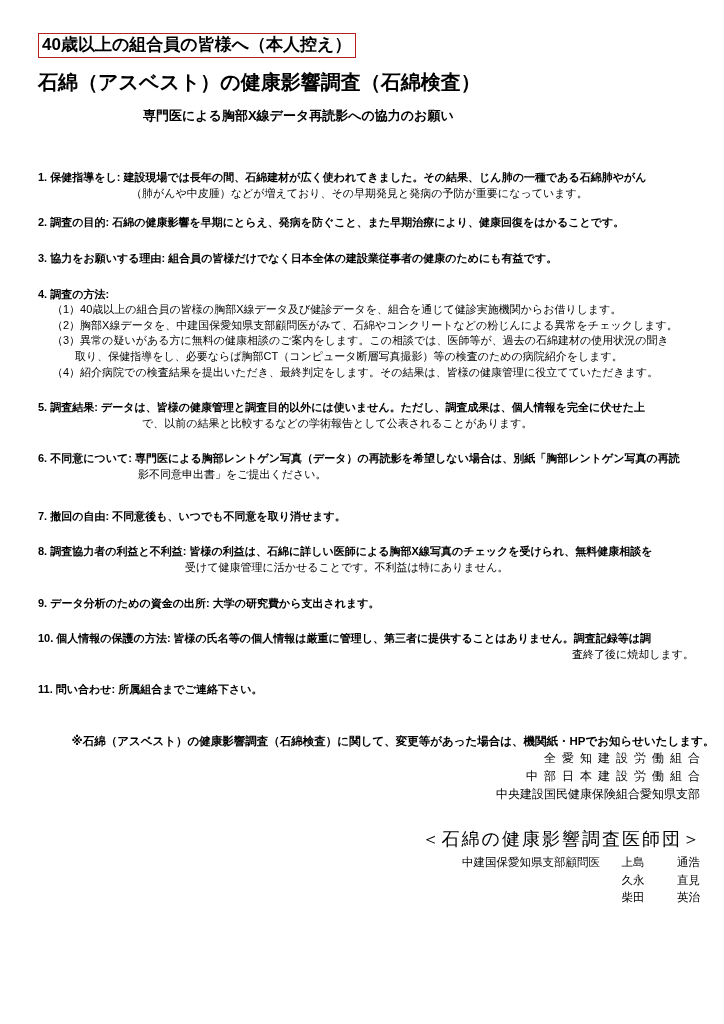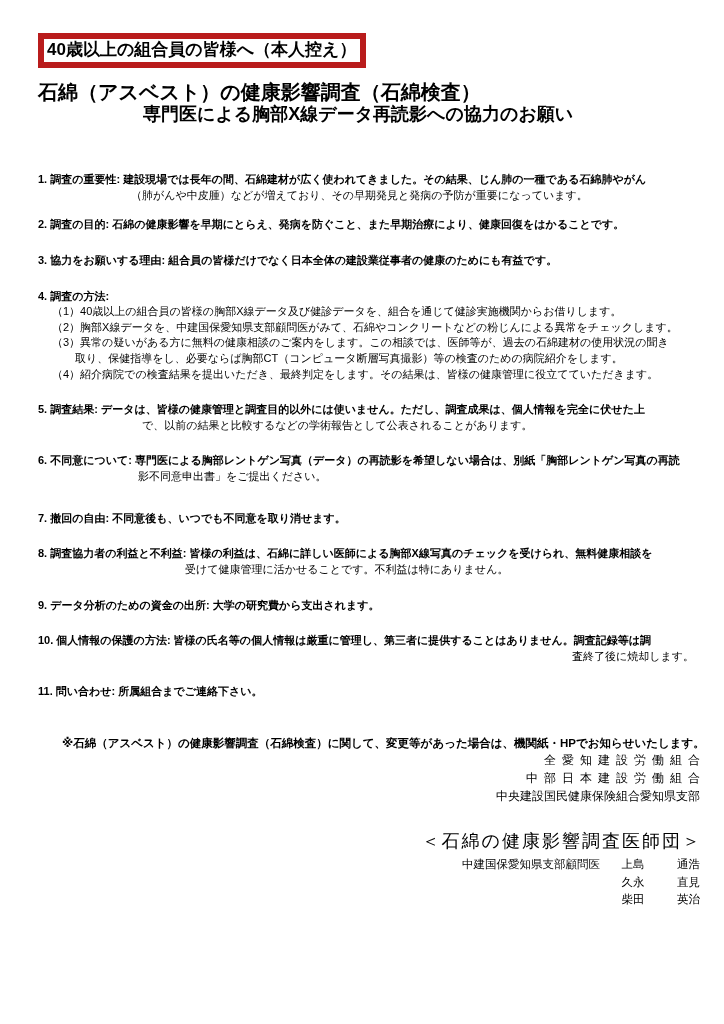--- a/index.html
+++ b/index.html
@@ -23,38 +23,39 @@
     padding: 0;
     overflow: hidden;
   }
 
   
   .header {
     padding: 33px 0 0 38px;
   }
   .title-boxed {
     display: inline-block;
-    border: 6px solid #b91c1c;
+    border: 1px solid #b91c1c;
     padding: 1px 3px 2px 3px;
     font-size: 17px;
     font-weight: bold;
     line-height: 1.15;
     letter-spacing: 0px;
     white-space: nowrap;
   }
   .subtitle-1 {
     margin-top: 12px;
     font-size: 20px;
     font-weight: bold;
     line-height: 1.2;
     white-space: nowrap;
   }
   .subtitle-2 {
+    margin-top: 14px;
     margin-left: 105px;
-    font-size: 18px;
+    font-size: 13px;
     font-weight: bold;
     line-height: 1.2;
     white-space: nowrap;
   }
 
   
   .body-list {
     margin: 47px 0 0 0;
     padding: 0 30px 0 38px;
   }
@@ -95,20 +96,21 @@
   .gap-sm { margin-bottom: 20px; }
   .gap-md { margin-bottom: 26px; }
 
   
   .notice {
     margin: 36px 0 0 0;
     padding-left: 62px;
     font-size: 11.5px;
     font-weight: bold;
     white-space: nowrap;
+    text-align: center;
   }
 
   
   .signature {
     padding-right: 24px;
     text-align: right;
   }
   .org-line {
     font-size: 12px;
     line-height: 1.5;
@@ -160,21 +162,21 @@
     <div class="title-boxed">40歳以上の組合員の皆様へ（本人控え）</div>
     <div class="subtitle-1">石綿（アスベスト）の健康影響調査（石綿検査）</div>
     <div class="subtitle-2">専門医による胸部X線データ再読影への協力のお願い</div>
   </div>
 
   <div class="body-list">
 
     <div class="section">
       <div class="sec-line">
         <span class="sec-num">1.</span>
-        <span class="sec-label">調査の重要性:</span>
+        <span class="sec-label">保健指導をし:</span>
         <span class="sec-text">建設現場では長年の間、石綿建材が広く使われてきました。その結果、じん肺の一種である石綿肺やがん</span>
       </div>
       <div class="cont-line ind-1">（肺がんや中皮腫）などが増えており、その早期発見と発病の予防が重要になっています。</div>
     </div>
 
     <div class="section gap-sm">
       <div class="sec-line">
         <span class="sec-num">2.</span>
         <span class="sec-label">調査の目的:</span>
         <span class="sec-text">石綿の健康影響を早期にとらえ、発病を防ぐこと、また早期治療により、健康回復をはかることです。</span>

